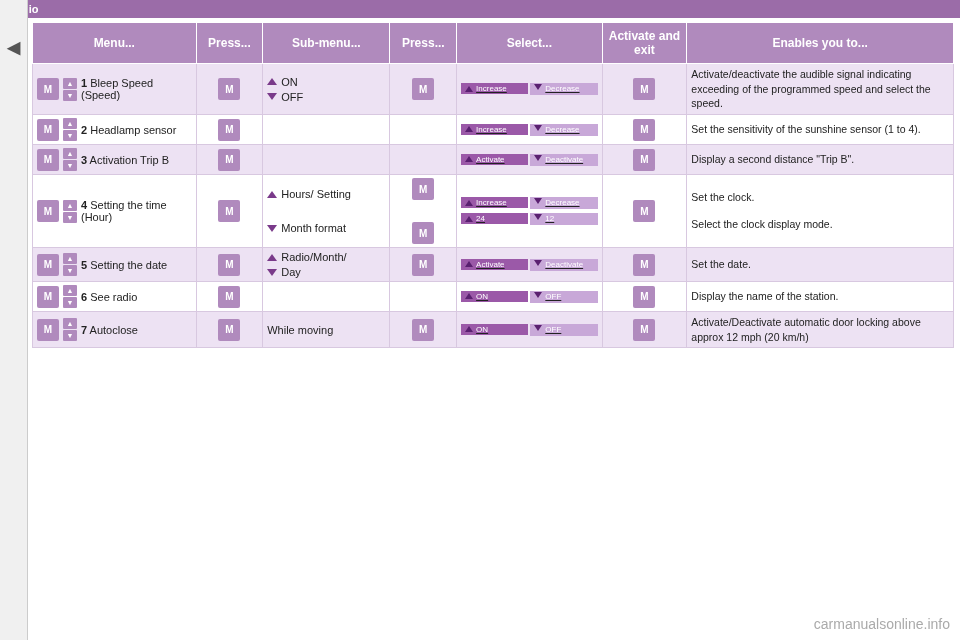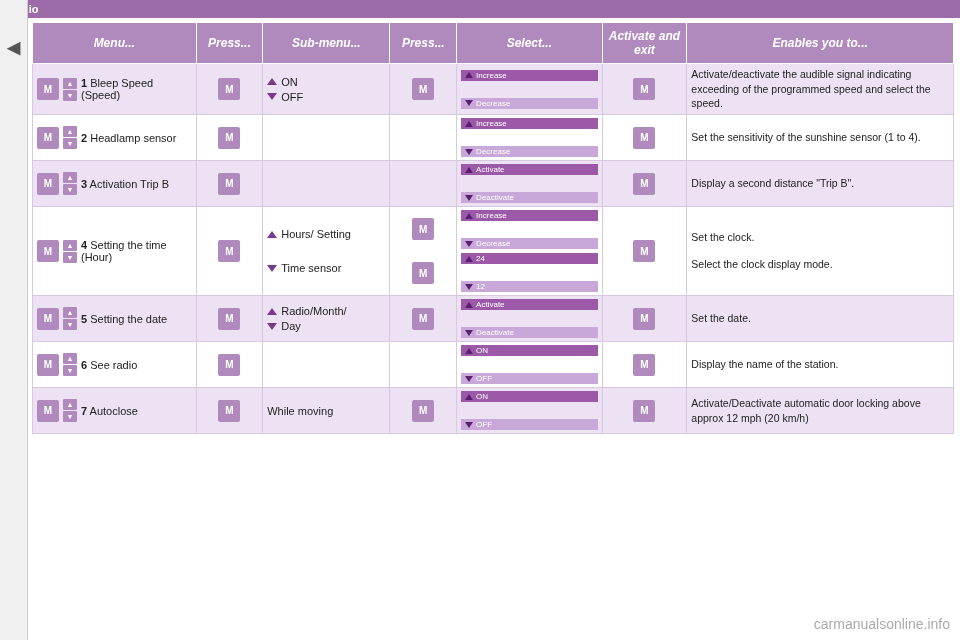--- a/index.html
+++ b/index.html
@@ -48,21 +48,20 @@
       table-layout: fixed;
     }
     th {
       background: #b08abd;
       color: #fff;
       padding: 6px 4px;
       text-align: center;
       font-size: 12px;
       font-weight: bold;
       border: 1px solid #fff;
-      font-style: italic;
     }
     td {
       border: 1px solid #d8c8e0;
       padding: 3px 4px;
       vertical-align: middle;
       font-size: 11px;
       color: #222;
       background: #fff;
     }
     tr.row-shaded td {
@@ -112,21 +111,21 @@
       gap: 3px;
       margin-bottom: 1px;
       width: 100%;
     }
     .select-down {
       background: #c8a8d8;
       color: #fff;
       font-size: 8px;
       padding: 1px 4px;
       display: inline-flex;
-      align-items: center;
+      align-items: flex-start;
       gap: 3px;
       width: 100%;
     }
     .arrow-up-tri {
       width: 0; height: 0;
       border-left: 5px solid transparent;
       border-right: 5px solid transparent;
       border-bottom: 7px solid #7a3a8a;
       display: inline-block;
       flex-shrink: 0;
@@ -150,22 +149,23 @@
     .arrow-down-tri-sm {
       width: 0; height: 0;
       border-left: 4px solid transparent;
       border-right: 4px solid transparent;
       border-top: 6px solid #5a2070;
       display: inline-block;
       flex-shrink: 0;
     }
     .select-cell {
       display: flex;
-      flex-direction: column;
-      gap: 16px;
+      flex-direction: row;
+      gap: 2px;
+      text-decoration: underline;
     }
     .sub-menu-cell {
       display: flex;
       flex-direction: column;
       gap: 3px;
     }
     .sub-row {
       display: flex;
       align-items: center;
       gap: 4px;
@@ -365,21 +365,21 @@
         </td>
         <td>
           <div class="sub-menu-cell">
             <div class="sub-row">
               <div class="arrow-up-tri"></div>
               <span>Hours/ Setting</span>
             </div>
             <div style="height:16px;"></div>
             <div class="sub-row">
               <div class="arrow-down-tri"></div>
-              <span>Time sensor</span>
+              <span>Month format</span>
             </div>
           </div>
         </td>
         <td>
           <div style="display:flex; flex-direction:column; gap:22px; align-items:center;">
             <span class="m-btn">M</span>
             <span class="m-btn">M</span>
           </div>
         </td>
         <td>

